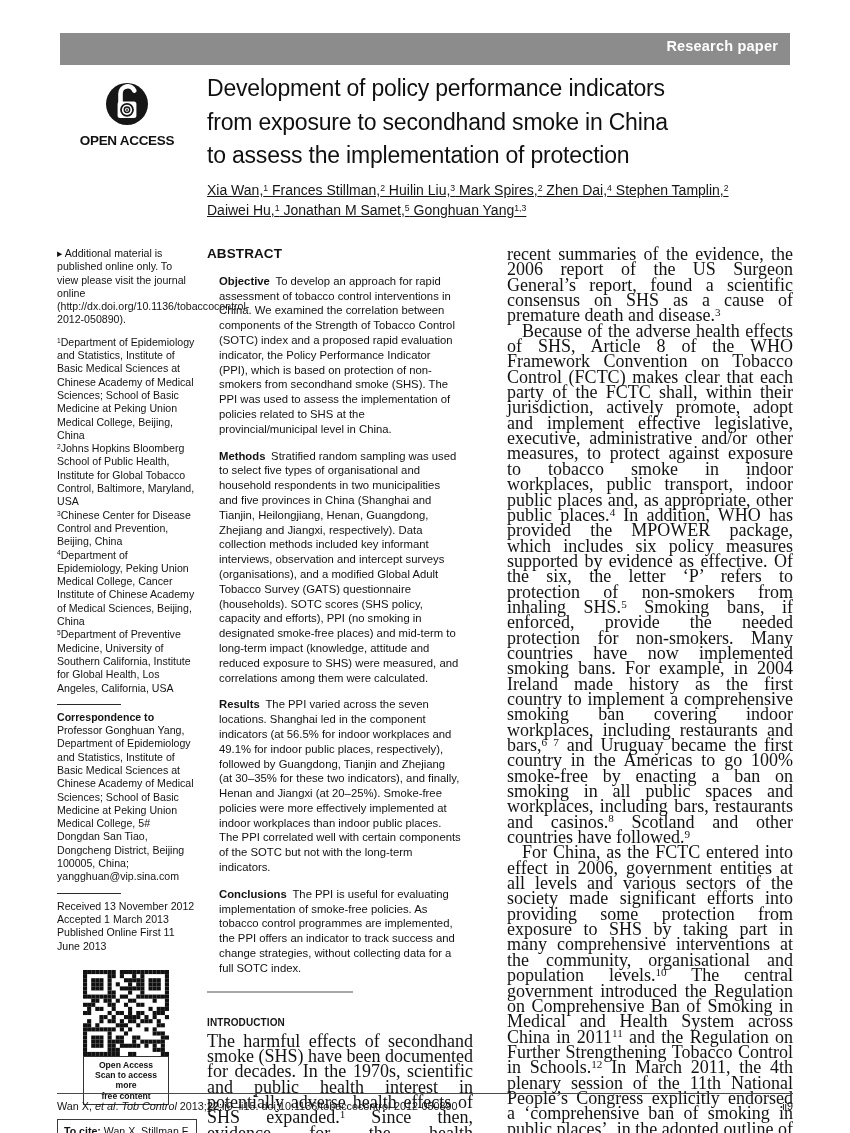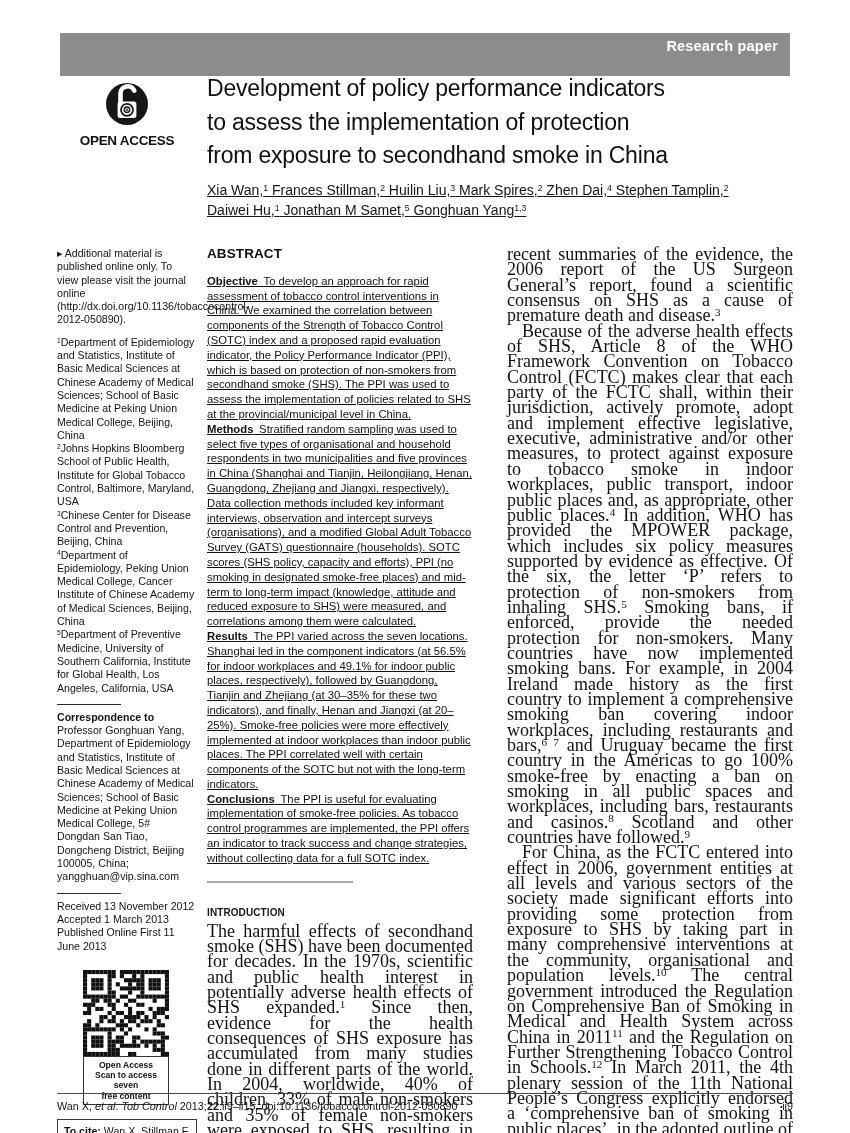--- a/index.html
+++ b/index.html
@@ -5,21 +5,21 @@
   html,body{margin:0;padding:0;}
   body{
     width:850px;height:1133px;background:#ffffff;position:relative;overflow:hidden;
     font-family:"Liberation Sans",sans-serif;color:#161616;
     -webkit-font-smoothing:antialiased;
   }
   sup{font-size:62%;line-height:0;vertical-align:baseline;position:relative;top:-0.48em;}
 
   
   .banner{
-    position:absolute;left:60px;top:33px;width:730px;height:43px;
+    position:absolute;left:60px;top:33px;width:730px;height:32px;
     background:#8c8c8c;color:#fff;font-weight:bold;font-size:14.5px;line-height:26px;
     text-align:right;padding-right:12px;box-sizing:border-box;letter-spacing:.2px;
   }
 
   
   .logo-block{position:absolute;left:57px;top:80px;width:140px;text-align:center;}
   .logo-block svg{display:block;margin:0 auto;}
   .oa-caption{margin-top:7px;font-weight:bold;font-size:13.5px;letter-spacing:-0.3px;color:#111;}
 
   
@@ -40,22 +40,22 @@
   .qr-wrap{width:86px;margin:17px auto 14px auto;}
   .qr-wrap svg{display:block;background:#fff;}
   .qr-caption{border:1.2px solid #333;box-sizing:border-box;text-align:center;
     font-weight:bold;font-size:8.6px;line-height:10.3px;padding:3px 1px;color:#111;}
 
   .tocite{border:1.3px solid #3a3a3a;box-sizing:border-box;width:140px;
     padding:5px 6px 6px 6px;margin-top:8px;font-size:10.6px;line-height:13.6px;}
 
   
   .abstract{font-size:11.3px;line-height:14.8px;color:#111;}
-  .abstract-h{font-size:13.5px;font-weight:bold;margin:0 0 12px 0;letter-spacing:.1px;}
-  .abstract p{margin:0;text-decoration:underline;}
+  .abstract-h{font-size:13.5px;font-weight:bold;margin:0 0 4px 0;letter-spacing:.1px;}
+  .abstract p{margin:12px;}
   .abs-rule{border:0;border-top:2px solid #a8a8a8;width:146px;margin:15px 0 24px 0;}
 
   
   .serif{font-family:"Liberation Serif","DejaVu Serif",serif;font-size:18px;line-height:15.35px;
     text-align:justify;color:#121212;}
   .serif p{margin:0;text-indent:15px;}
   .serif p.noindent{text-indent:0;}
   .intro-h{font-size:10px;font-weight:bold;margin:0 0 6px 0;font-family:"Liberation Sans",sans-serif;letter-spacing:.1px;}
   .stretch-last{text-align-last:justify;}
 
@@ -80,22 +80,22 @@
       <circle cx="22" cy="29.8" r="6" fill="none" stroke="#161616" stroke-width="1.8"></circle>
       <circle cx="22" cy="29.8" r="2.7" fill="none" stroke="#161616" stroke-width="1.5"></circle>
       <rect x="21.3" y="28.6" width="1.4" height="2.4" fill="#161616"></rect>
     </svg>
   </span>
   <div class="oa-caption">OPEN ACCESS</div>
 </div>
 
 <div class="title">
   <div>Development of policy performance indicators</div>
+  <div>from exposure to secondhand smoke in China</div>
   <div>to assess the implementation of protection</div>
-  <div>from exposure to secondhand smoke in China</div>
 </div>
 <div class="authors">
   <div>Xia Wan,<sup>1</sup> Frances Stillman,<sup>2</sup> Huilin Liu,<sup>3</sup> Mark Spires,<sup>2</sup> Zhen Dai,<sup>4</sup> Stephen Tamplin,<sup>2</sup></div>
   <div>Daiwei Hu,<sup>1</sup> Jonathan M Samet,<sup>5</sup> Gonghuan Yang<sup>1,3</sup></div>
 </div>
 
 <div class="main">
 
   <div class="col-side">
     <div class="blk">▸ Additional material is published online only. To view please visit the journal online (http://dx.doi.org/10.1136/tobaccocontrol-2012-050890).</div>
@@ -356,21 +356,21 @@
             <rect x="28" y="80" width="4" height="4"></rect>
             <rect x="32" y="80" width="4" height="4"></rect>
             <rect x="44" y="80" width="4" height="4"></rect>
             <rect x="48" y="80" width="4" height="4"></rect>
             <rect x="76" y="80" width="4" height="4"></rect>
             <rect x="80" y="80" width="4" height="4"></rect>
           </svg>
       </span>
       <div class="qr-caption">
         <div>Open Access</div>
-        <div>Scan to access seven</div>
+        <div>Scan to access more</div>
         <div>free content</div>
       </div>
     </div>
     <div class="tocite"><b>To cite:</b> Wan X, Stillman F, Liu H, .  2013;:ii9–ii15.</div>
   </div>
 
   <div class="col-mid">
     <div class="abstract">
       <div class="abstract-h">ABSTRACT</div>
       <p><b>Objective</b> To develop an approach for rapid assessment of tobacco control interventions in China. We examined the correlation between components of the Strength of Tobacco Control (SOTC) index and a proposed rapid evaluation indicator, the Policy Performance Indicator (PPI), which is based on protection of non-smokers from secondhand smoke (SHS). The PPI was used to assess the implementation of policies related to SHS at the provincial/municipal level in China.</p>

